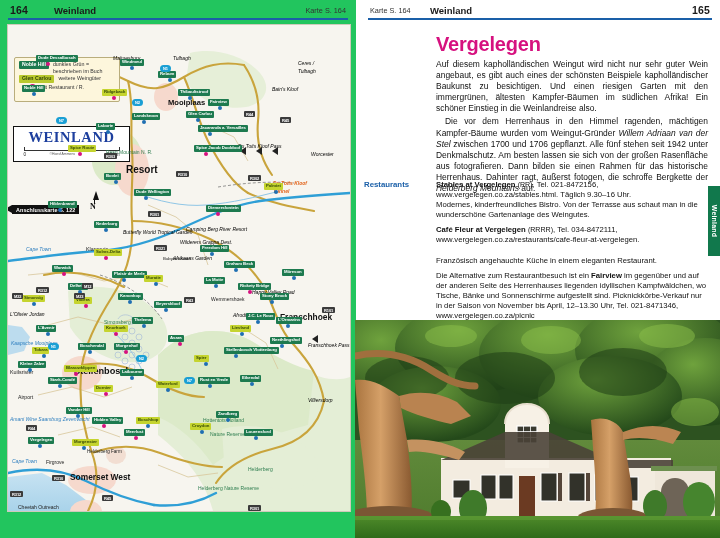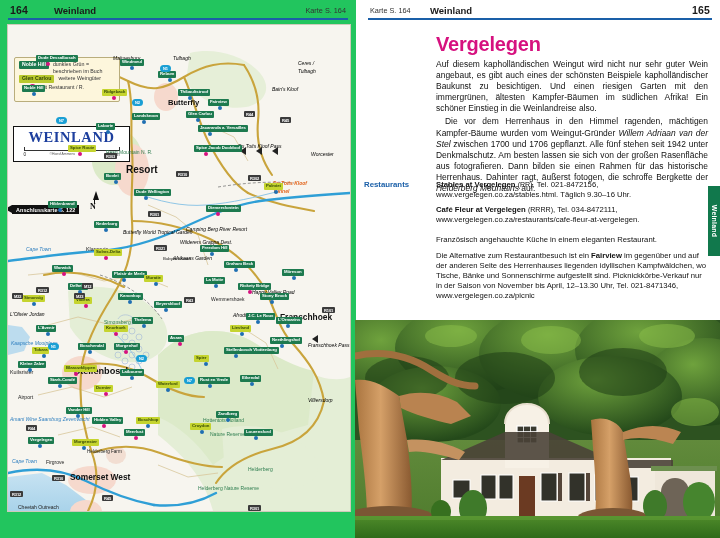--- a/index.html
+++ b/index.html
@@ -310,21 +310,21 @@
       </div>
 
       <div class="compass">
         <div class="narrow"></div>
           <div class="nstem"></div>
         <div class="nlab">N</div>
       </div>
 
       <div id="cities">
           <div class="mlabel city" style="left: 118px; top: 140px; font-size: 10px;">Resort</div>
-          <div class="mlabel city" style="left: 160px; top: 74px; font-size: 7.6px;">Butterfly</div>
+          <div class="mlabel city" style="left: 160px; top: 74px; font-size: 7.6px;">Mooiplaas</div>
           <div class="mlabel city" style="left: 272px; top: 288px; font-size: 8.4px;">Franschhoek</div>
           <div class="mlabel city" style="left: 66px; top: 342px; font-size: 9.2px;">Stellenbosch</div>
           <div class="mlabel city" style="left: 62px; top: 448px; font-size: 8.4px;">Somerset West</div>
           <div class="mlabel city" style="left: 60px; top: 485px; font-size: 7.2px;">Strand</div>
           <div class="mlabel town" style="left: 78px; top: 222px; font-size: 5.4px;">Klapmuts</div>
           <div class="mlabel town" style="left: 38px; top: 435px; font-size: 5px;">Firgrove</div>
           <div class="mlabel town" style="left: 203px; top: 272px; font-size: 5px;">Wemmershoek</div>
           <div class="mlabel town" style="left: 10px; top: 370px; font-size: 5.2px;">Airport</div>
           <div class="mlabel town" style="left: 2px; top: 345px; font-size: 5.4px;">Kuilsrivier</div>
           <div class="mlabel town" style="left: 79px; top: 425px; font-size: 4.6px;">Helderberg Farm</div>
@@ -537,20 +537,21 @@
     </div>
 
     <div class="rest-block">
       <div class="side-key" style="top:0;">Restaurants</div>
 
       <p class="r-para">
         <b>Stables at Vergelegen</b>
         <span class="sm">(RR)</span>,
         <span>Tel. 021-8472156,</span><br>
         <span>www.vergelegen.co.za/stables.html. Täglich 9.30–16 Uhr.</span><br>
+        <span>Modernes, kinderfreundliches Bistro. Von der Terrasse aus schaut man in die wunderschöne Gartenanlage des Weingutes.</span>
       </p>
 
       <p class="r-para">
         <b>Café Fleur at Vergelegen</b>
         <span class="sm">(RRRR)</span>,
         <span>Tel. 034-8472111,</span><br>
         <span>www.vergelegen.co.za/restaurants/cafe-fleur-at-vergelegen.</span><br>
         <br>
         <span>Französisch angehauchte Küche in einem eleganten Restaurant.</span>
       </p>

